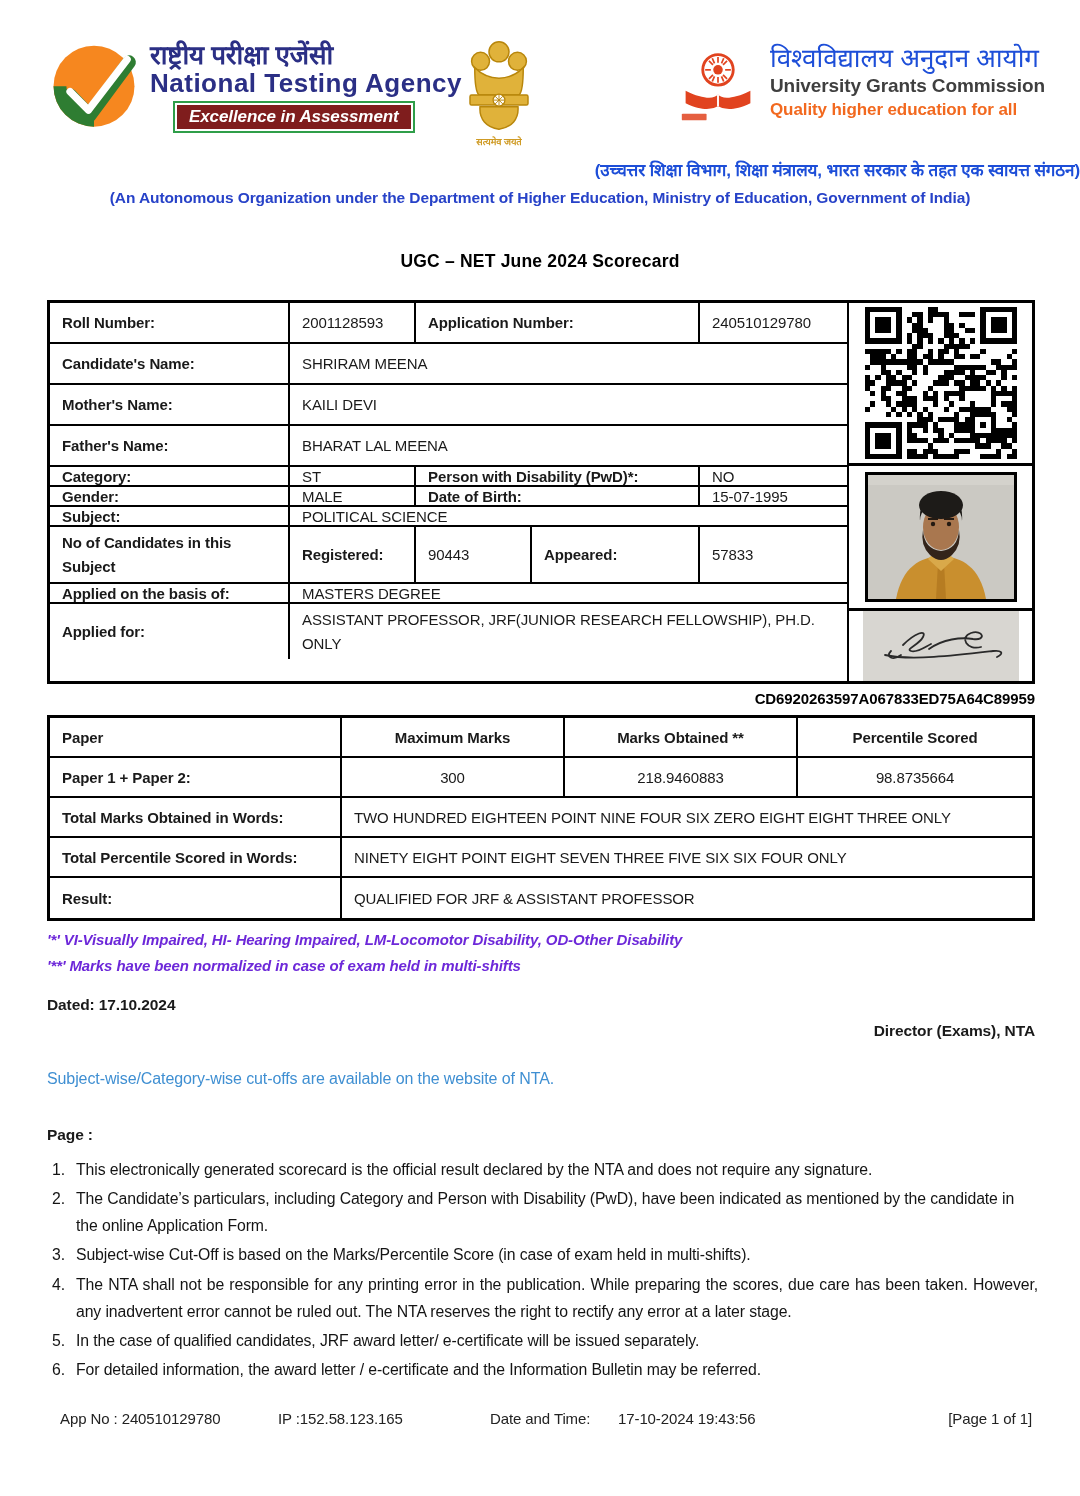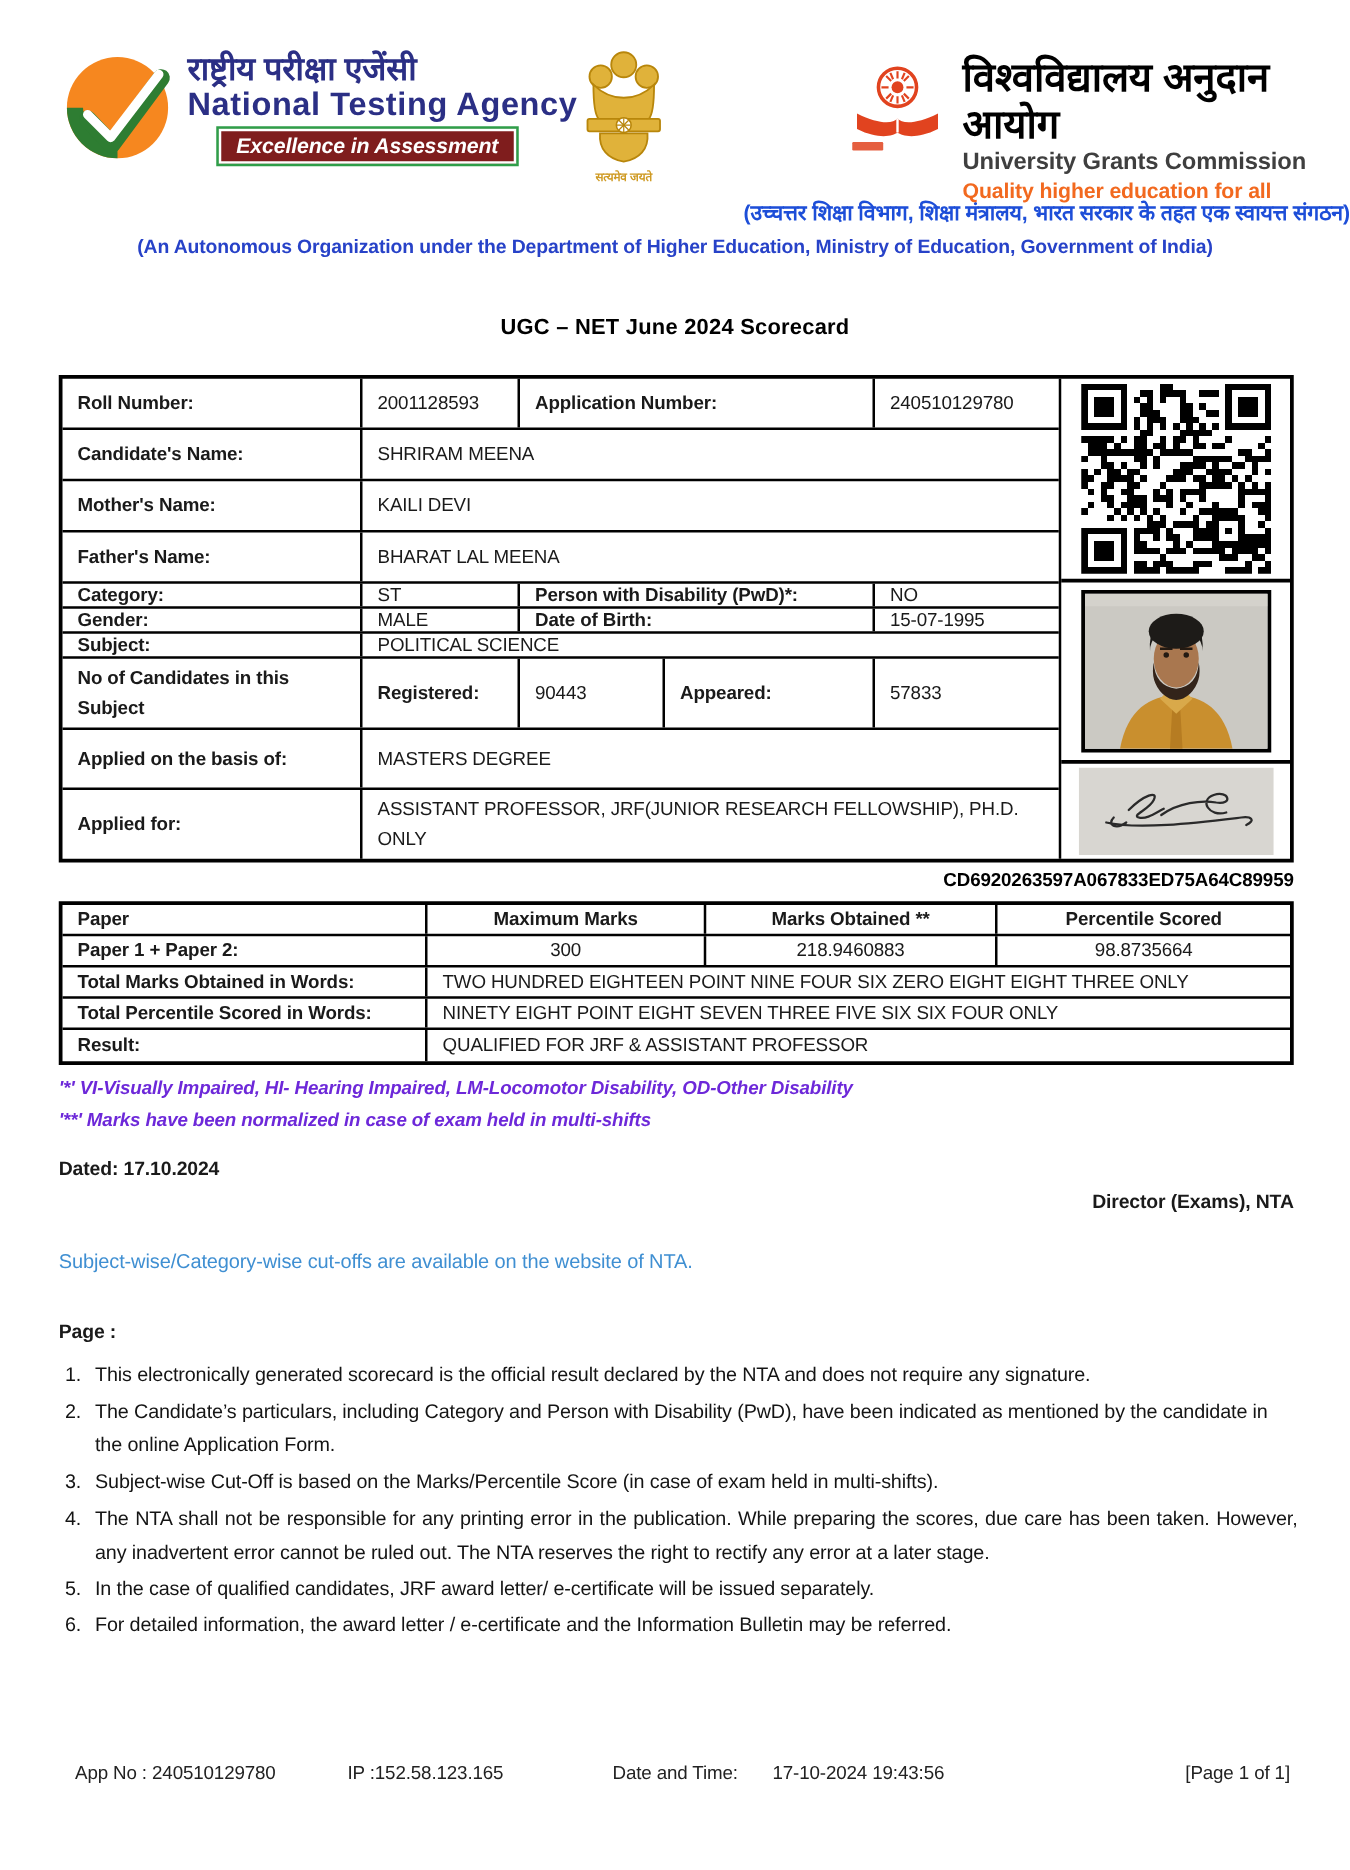--- a/index.html
+++ b/index.html
@@ -17,53 +17,53 @@
   .nta-block { position:absolute; left:48px; top:42px; display:flex; align-items:flex-start; gap:10px; }
   .nta-text { display:flex; flex-direction:column; }
   .nta-hi { font-size:26px; font-weight:bold; color:#2b2f85; line-height:1.05; }
   .nta-en { font-size:26px; font-weight:bold; color:#2b2f85; line-height:1.1; letter-spacing:0.5px; }
   .nta-band { margin-top:5px; background:#7f1d1d; border:2px solid #ffffff; outline:2px solid #2f9e49;
               color:#ffffff; font-style:italic; font-weight:bold; font-size:17px;
               padding:2px 12px; width:max-content;margin-left:25px; }
   .emblem-wrap { position:absolute; left:447px; top:36px; }
   .ugc-block { position:absolute; left:678px; top:44px; display:flex; gap:12px; align-items:flex-start; }
   .ugc-text { display:flex; flex-direction:column; }
-  .ugc-hi { font-size:32px; font-weight:bold; color:#000000; line-height:1.15; }
+  .ugc-hi { font-size:26px; font-weight:normal; color:#1d4ed8; line-height:1.15; }
   .ugc-en { font-size:19px; font-weight:bold; color:#3f3f3f; line-height:1.3; }
   .ugc-tag { font-size:17px; font-weight:bold; color:#f2691f; line-height:1.3; }
 
   .org-hi { text-align:right; font-weight:bold; font-size:17px; color:#1d4ed8; margin-top:8px; }
   .org-en { text-align:center; font-weight:bold; font-size:15.5px; color:#2742c8; margin-top:8px; }
 
   .doc-title { text-align:center; font-weight:bold; font-size:17.5px; color:#000; margin-top:44px; letter-spacing:0.2px; }
 
   
   .info-table { width:988px; margin:28px auto 0 47px; border:3px solid #000; display:flex; }
   .info-left { width:802px; }
   .irow { display:flex; border-bottom:2px solid #000; }
   .irow:last-child { border-bottom:none; }
   .cell { border-right:2px solid #000; display:flex; align-items:center; padding-left:12px; font-size:15px; }
   .cell:last-child { border-right:none; }
   .cell.lab { font-weight:bold; }
-  .h41 { height:41px; } .h29 { height:20px; } .h57 { height:57px; } .h32 { height:48px; } .h56 { height:55px; }
+  .h41 { height:41px; } .h29 { height:20px; } .h57 { height:57px; } .h32 { height:20px; } .h56 { height:55px; }
   .w242 { width:240px; } .w126 { width:126px; } .w284 { width:284px; } .w152f { flex:1; }
   .w116 { width:116px; } .w168 { width:168px; }
   .wrest { flex:1; }
   .wrap2 { line-height:1.55; align-items:center; padding-right:10px; }
   .info-right { width:186px; border-left:2px solid #000; display:flex; flex-direction:column; }
   .qr-sec { height:163px; border-bottom:3px solid #000; display:flex; align-items:center; justify-content:center; }
   .photo-sec { height:145px; border-bottom:3px solid #000; display:flex; align-items:center; justify-content:center; }
   .sign-sec { flex:1; display:flex; align-items:center; justify-content:center; }
   .photo-frame { border:3px solid #000; line-height:0; }
 
   .verify-code { width:988px; margin:6px auto 0 47px; text-align:right; font-weight:bold; font-size:15px; color:#000; }
 
   
   .marks-table { width:988px; margin:8px auto 0 47px; border:3px solid #000; }
-  .mrow { display:flex; border-bottom:2px solid #000; height:25px; }
+  .mrow { display:flex; border-bottom:2px solid #000; height:40px; }
   .mrow:last-child { border-bottom:none; }
   .mcell { border-right:2px solid #000; display:flex; align-items:center; font-size:15px; }
   .mcell:last-child { border-right:none; }
   .mc1 { width:292px; padding-left:12px; }
   .mc2 { width:223px; justify-content:center; }
   .mc3 { width:233px; justify-content:center; }
   .mc4 { flex:1; justify-content:center; }
   .mspan { flex:1; padding-left:12px; }
   .bold { font-weight:bold; }
 

